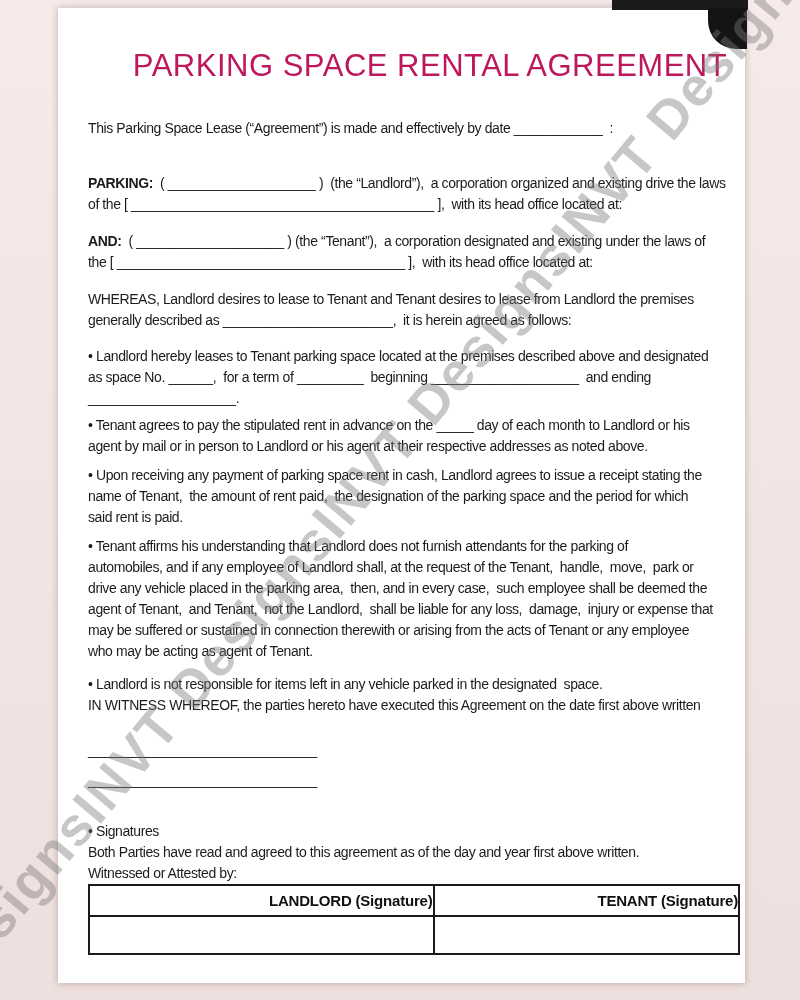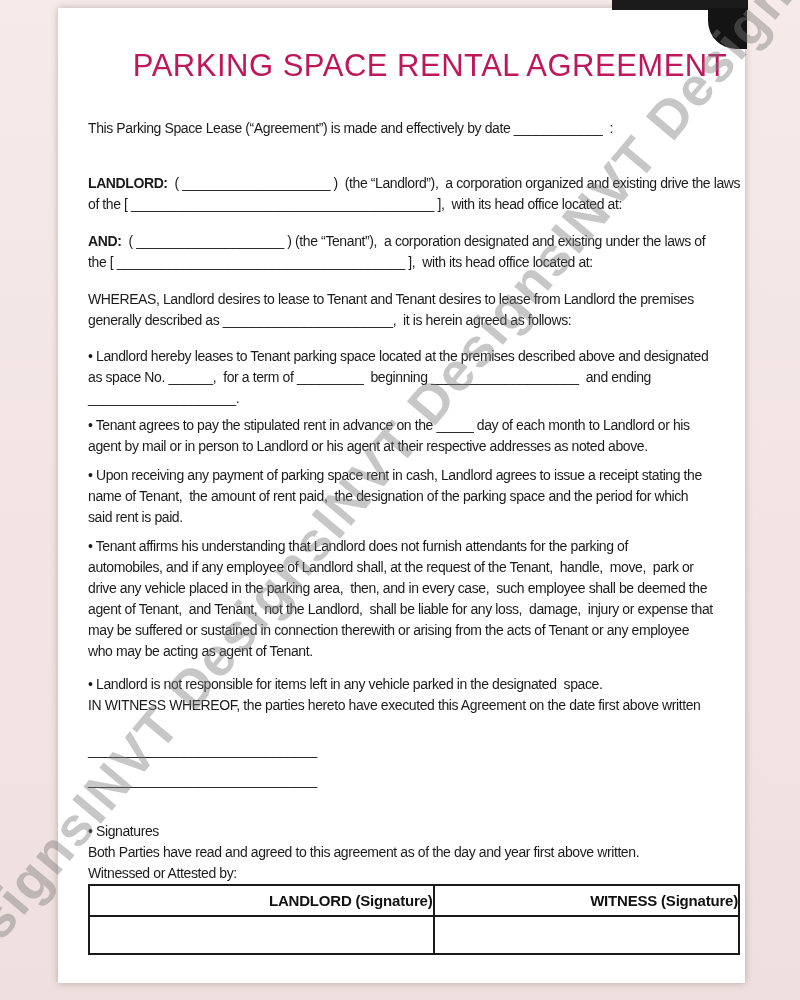--- a/index.html
+++ b/index.html
@@ -64,21 +64,21 @@
 <div class="stage">
 
   <div class="page">
     <div class="content">
 
       <h1 class="title">PARKING SPACE RENTAL AGREEMENT</h1>
 
       <div class="line mt32">This Parking Space Lease (“Agreement”) is made and effectively by date ____________  :</div>
 
       <div class="mt34">
-        <div class="line"><span class="b">LANDLORD:</span><span>  ( ____________________ )  (the “Landlord”),  a corporation organized and existing drive the laws</span></div>
+        <div class="line"><span class="b">PARKING:</span><span>  ( ____________________ )  (the “Landlord”),  a corporation organized and existing drive the laws</span></div>
         <div class="line">of the [ _________________________________________ ],  with its head office located at:</div>
       </div>
 
       <div class="mt16">
         <div class="line"><span class="b">AND:</span><span>  ( ____________________ ) (the “Tenant”),  a corporation designated and existing under the laws of</span></div>
         <div class="line">the [ _______________________________________ ],  with its head office located at:</div>
       </div>
 
       <div class="mt16">
         <div class="line">WHEREAS, Landlord desires to lease to Tenant and Tenant desires to lease from Landlord the premises</div>
@@ -126,21 +126,21 @@
       </div>
 
       <table class="sig">
         <colgroup>
             <col class="c1">
             <col class="c2">
           </colgroup>
         <tbody>
             <tr>
           <th>LANDLORD (Signature)</th>
-          <th>WITNESS (Signature)</th>
+          <th>TENANT (Signature)</th>
         </tr>
         <tr>
           <td></td>
           <td></td>
         </tr>
       </tbody>
         </table>
 
     </div>
   </div>

